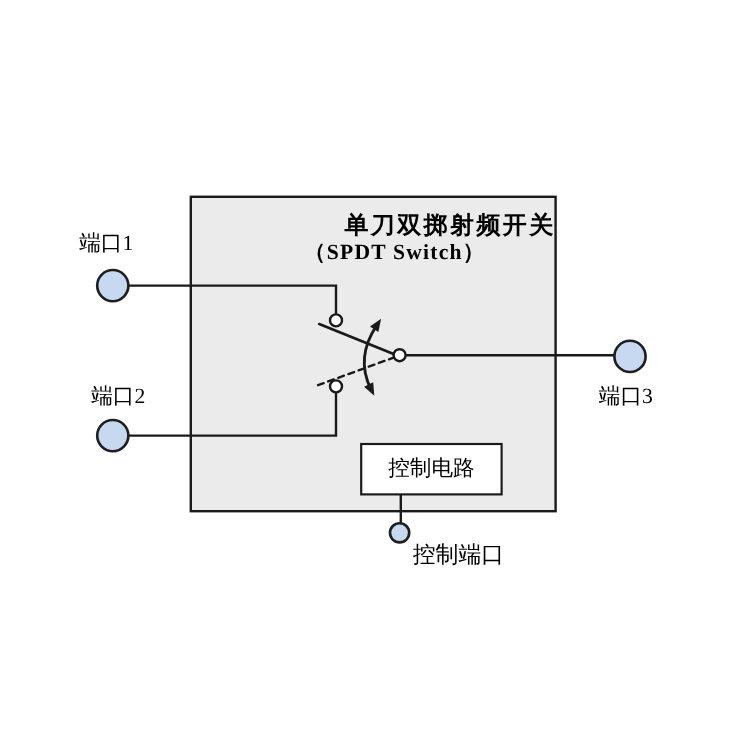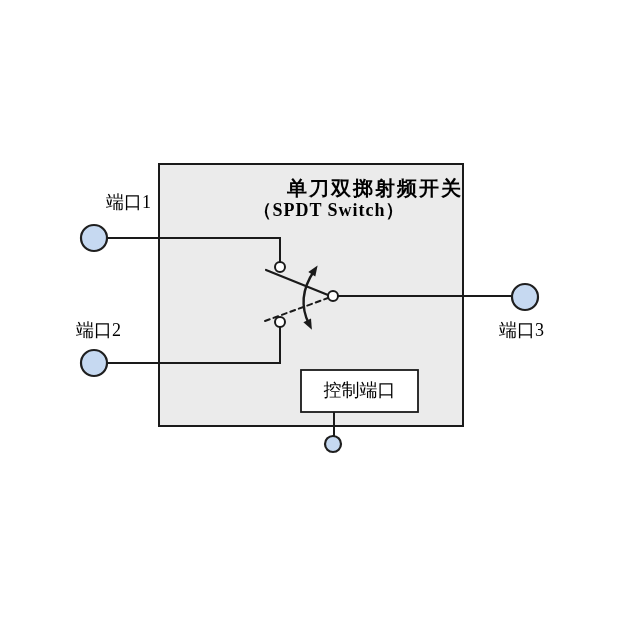--- a/index.html
+++ b/index.html
@@ -33,21 +33,21 @@
     white-space:nowrap;
   }
   .title-line1 {
     left:159px; top:177px; width:304px;
     text-align:right; font-size:20px; font-weight:bold; letter-spacing:2px;font-family:Liberation Serif, serif;
   }
   .title-line2 {
     left:159px; top:201px; width:340px;
     text-align:center; font-size:18px; font-weight:bold; letter-spacing:1px;
   }
-  .lbl-port1 { left:66px;  top:193px;margin-left:40px; }
+  .lbl-port1 { left:66px;  top:193px; }
   .lbl-port2 { left:76px;  top:321px; }
   .lbl-port3 { left:499px; top:321px;font-family:Liberation Serif, serif; }
   .lbl-ctrl-port { left:344px; top:453px; font-size:19px; }
   .lbl-ctrl-box {
     left:301px; top:370px; width:117px; height:42px;
     display:flex; align-items:center; justify-content:center;
     font-size:18px;
   }
 </style>
 </head>
@@ -82,15 +82,16 @@
     <circle class="terminal" cx="525" cy="297" r="13" fill="#c6d9f1"></circle>
     <circle class="terminal" cx="333" cy="444" r="8" fill="#c6d9f1"></circle>
   </svg>
 
   <div class="label title-line1">单刀双掷射频开关</div>
   <div class="label title-line2">（SPDT Switch）</div>
 
   <div class="label lbl-port1">端口1</div>
   <div class="label lbl-port2">端口2</div>
   <div class="label lbl-port3">端口3</div>
-  <div class="label lbl-ctrl-box">控制端口</div>
+  <div class="label lbl-ctrl-port">控制端口</div>
+  <div class="label lbl-ctrl-box">控制电路</div>
 
 </div>
 
 </body></html>

